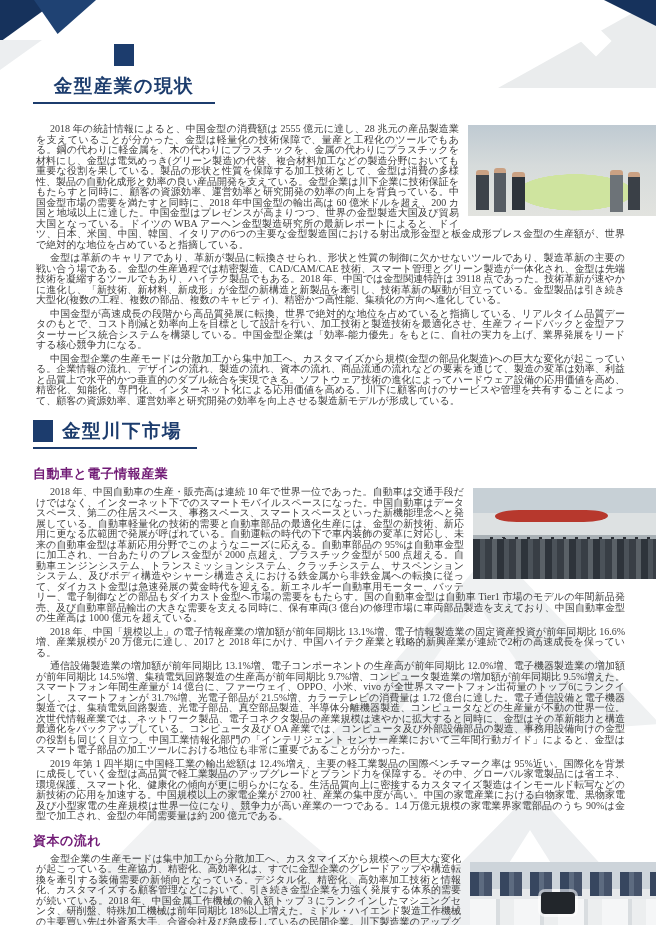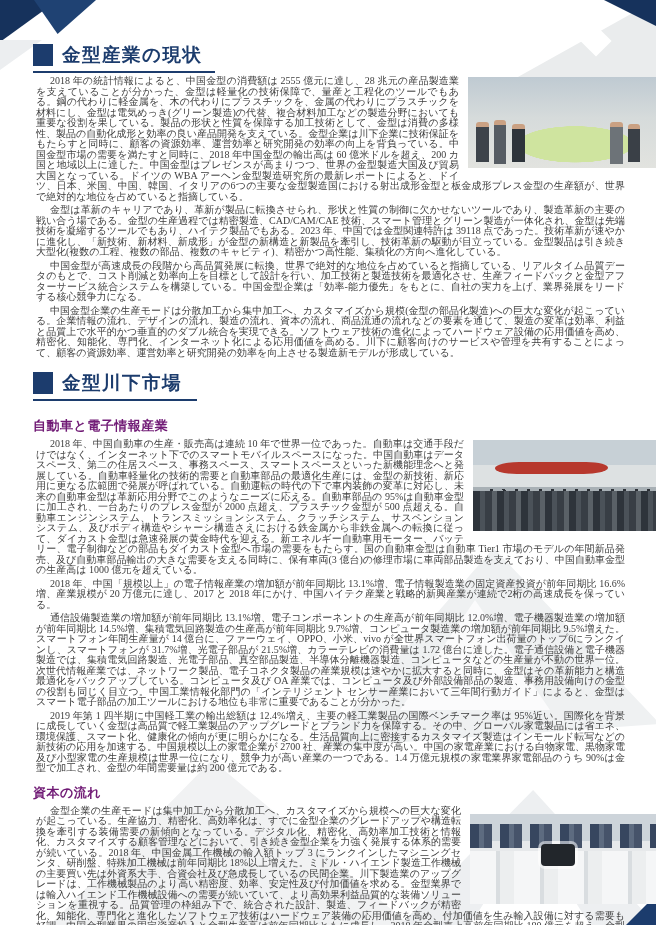--- a/index.html
+++ b/index.html
@@ -23,21 +23,21 @@
   .bg-tri-2{left:50px;top:760px;width:360px;height:165px;background:#f1f2f3;clip-path:polygon(45% 0,100% 100%,0 100%);}
   .bg-tri-3{left:400px;top:790px;width:256px;height:135px;background:#edeff1;clip-path:polygon(52% 0,100% 100%,0 100%);}
   .bg-tri-3w{left:470px;top:830px;width:120px;height:95px;background:#ffffff;clip-path:polygon(50% 0,100% 100%,0 100%);}
   .br-navy{left:626px;top:895px;width:30px;height:30px;background:#1c3c6d;clip-path:polygon(100% 0,100% 100%,0 100%);}
 
   
   .content{position:relative;z-index:1;padding:44px 28px 0 33px;}
   .sec-head{display:flex;align-items:center;gap:9px;border-bottom:2px solid #1c3c6d;padding-bottom:5px;}
   .sec-head .sq{width:20px;height:22px;background:#1c3c6d;flex:0 0 auto;}
   .sec-head h2{margin:0;font-size:18.5px;line-height:22px;font-weight:bold;color:#1c3c6d;letter-spacing:1.5px;white-space:nowrap;}
-  .h-industry{width:182px;margin-bottom:3px;}
+  .h-industry{width:182px;margin-bottom:20px;flex-direction:column;}
   .h-downstream{width:164px;margin-top:14px;margin-bottom:16px;}
   .h-intl{width:330px;}
   .sub-head{font-size:13px;font-weight:bold;color:#701a75;margin:10px 0 4px 0;letter-spacing:0.5px;}
   .txt p{margin:3px;font-size:10px;line-height:10.5px;text-align:justify;text-indent:14px;color:#3c3c3c;font-family:Liberation Serif, serif;}
   .countries{margin-top:9px;width:386px;font-size:9.2px;line-height:11.6px;color:#3c3c3c;}
   .bottom-sec{position:relative;margin-top:12px;}
 
   
   .photo{position:relative;overflow:hidden;}
   .float-r{float:right;}
@@ -93,21 +93,21 @@
 
   <div class="txt">
     <div class="photo photo1 float-r">
       <span class="fig head-fig" style="--suit:#3d434a;left:8px;bottom:6px;width:13px;height:40px;"></span>
       <span class="fig head-fig" style="--suit:#565c63;left:26px;bottom:4px;width:12px;height:44px;"></span>
       <span class="fig head-fig" style="--suit:#2e343b;left:44px;bottom:6px;width:13px;height:38px;"></span>
       <span class="fig head-fig" style="--suit:#6d7378;left:142px;bottom:4px;width:13px;height:42px;"></span>
       <span class="fig head-fig" style="--suit:#3a4047;left:160px;bottom:6px;width:12px;height:38px;"></span>
     </div>
     <p>2018 年の統計情報によると、中国金型の消費額は 2555 億元に達し、28 兆元の産品製造業を支えていることが分かった、金型は軽量化の技術保障で、量産と工程化のツールでもある。鋼の代わりに軽金属を、木の代わりにプラスチックを、金属の代わりにプラスチックを材料にし、金型は電気めっき(グリーン製造)の代替、複合材料加工などの製造分野においても重要な役割を果している。製品の形状と性質を保障する加工技術として、金型は消費の多様性、製品の自動化成形と効率の良い産品開発を支えている。金型企業は川下企業に技術保証をもたらすと同時に、顧客の資源効率、運営効率と研究開発の効率の向上を背負っている。中国金型市場の需要を満たすと同時に、2018 年中国金型の輸出高は 60 億米ドルを超え、200 カ国と地域以上に達した。中国金型はプレゼンスが高まりつつ、世界の金型製造大国及び貿易大国となっている。ドイツの WBA アーヘン金型製造研究所の最新レポートによると、ドイツ、日本、米国、中国、韓国、イタリアの6つの主要な金型製造国における射出成形金型と板金成形プレス金型の生産額が、世界で絶対的な地位を占めていると指摘している。</p>
-    <p>金型は革新のキャリアであり、革新が製品に転換させられ、形状と性質の制御に欠かせないツールであり、製造革新の主要の戦い合う場である。金型の生産過程では精密製造、CAD/CAM/CAE 技術、スマート管理とグリーン製造が一体化され、金型は先端技術を凝縮するツールでもあり、ハイテク製品でもある。2023 年、中国では金型関連特許は 39118 点であった。技術革新が速やかに進化し、「新技術、新材料、新成形」が金型の新構造と新製品を牽引し、技術革新の駆動が目立っている。金型製品は引き続き大型化(複数の工程、複数の部品、複数のキャビティ)、精密かつ高性能、集積化の方向へ進化している。</p>
+    <p>金型は革新のキャリアであり、革新が製品に転換させられ、形状と性質の制御に欠かせないツールであり、製造革新の主要の戦い合う場である。金型の生産過程では精密製造、CAD/CAM/CAE 技術、スマート管理とグリーン製造が一体化され、金型は先端技術を凝縮するツールでもあり、ハイテク製品でもある。2018 年、中国では金型関連特許は 39118 点であった。技術革新が速やかに進化し、「新技術、新材料、新成形」が金型の新構造と新製品を牽引し、技術革新の駆動が目立っている。金型製品は引き続き大型化(複数の工程、複数の部品、複数のキャビティ)、精密かつ高性能、集積化の方向へ進化している。</p>
     <p>中国金型が高速成長の段階から高品質発展に転換、世界で絶対的な地位を占めていると指摘している、リアルタイム品質データのもとで、コスト削減と効率向上を目標として設計を行い、加工技術と製造技術を最適化させ、生産フィードバックと金型アフターサービス統合システムを構築している。中国金型企業は「効率-能力優先」をもとに、自社の実力を上げ、業界発展をリードする核心競争力になる。</p>
     <p>中国金型企業の生産モードは分散加工から集中加工へ、カスタマイズから規模(金型の部品化製造)への巨大な変化が起こっている。企業情報の流れ、デザインの流れ、製造の流れ、資本の流れ、商品流通の流れなどの要素を通じて、製造の変革は効率、利益と品質上で水平的かつ垂直的のダブル統合を実現できる。ソフトウェア技術の進化によってハードウェア設備の応用価値を高め、精密化、知能化、専門化、インターネット化による応用価値を高める。川下に顧客向けのサービスや管理を共有することによって、顧客の資源効率、運営効率と研究開発の効率を向上させる製造新モデルが形成している。</p>
   </div>
 
   <div class="sec-head h-downstream">
     <span class="sq"></span>
     <h2>金型川下市場</h2>
   </div>
 
   <div class="sub-head">自動車と電子情報産業</div>

